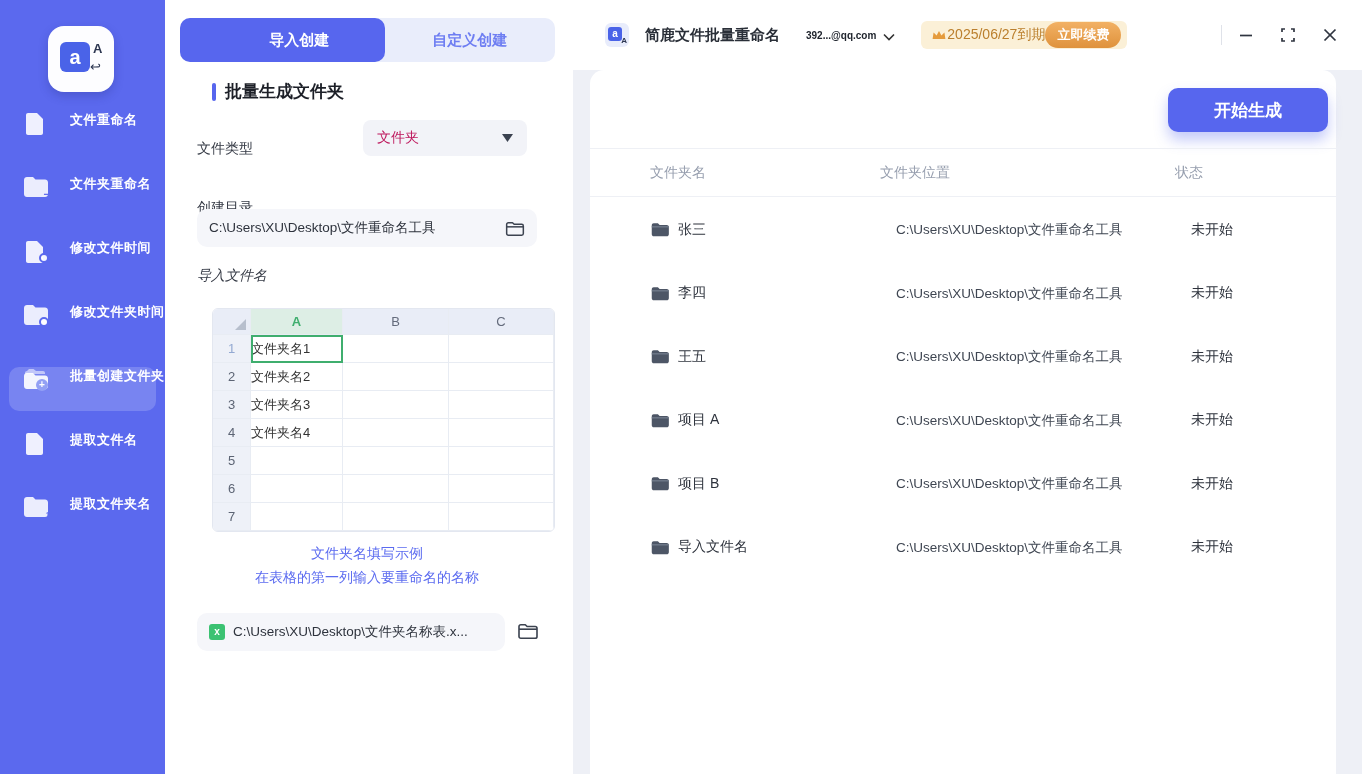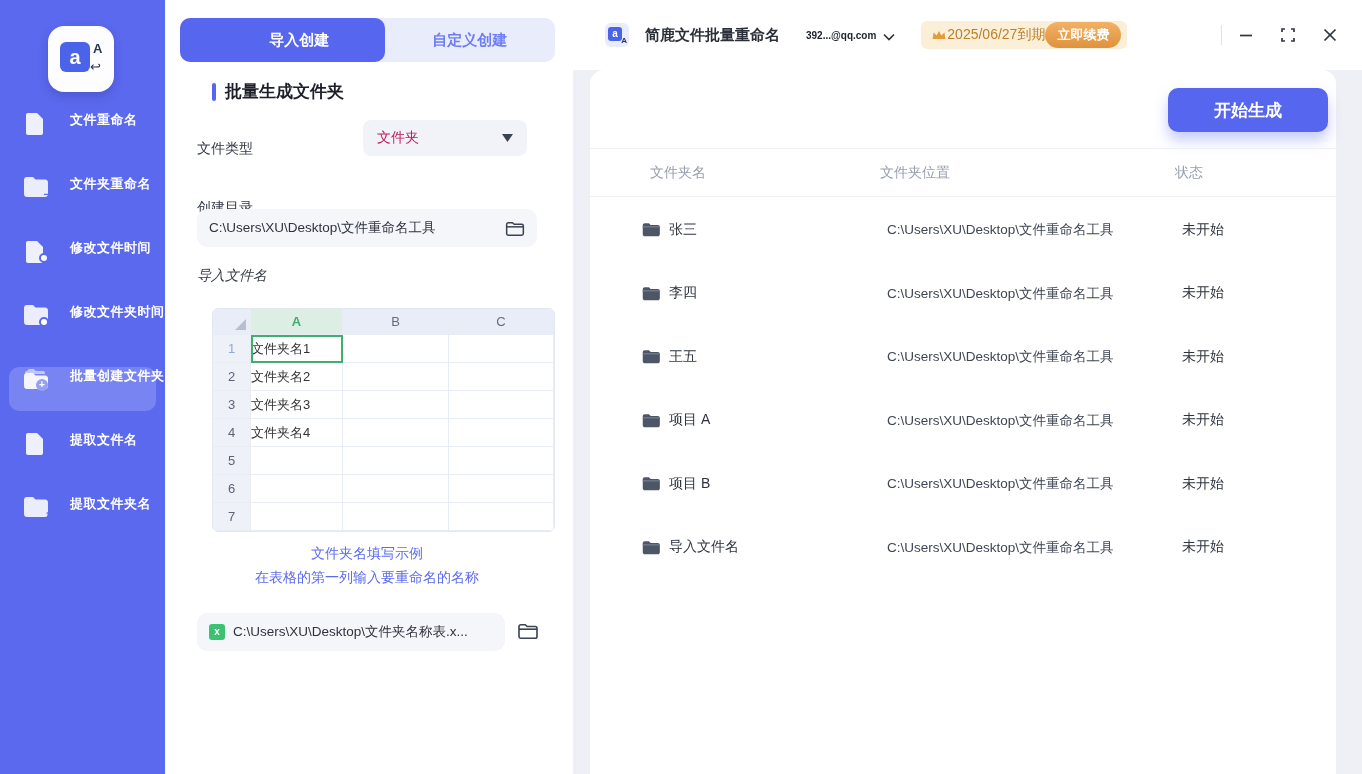--- a/index.html
+++ b/index.html
@@ -63,21 +63,21 @@
   .tb-renew { background:linear-gradient(180deg,#f2b164,#df923c); color:#fff; font-size:13px; font-weight:bold; padding:4px 12px; border-radius:14px; cursor:pointer; white-space:nowrap; }
   .tb-sep { margin-left:auto; width:1px; height:20px; background:#dfe2e9; }
   .tb-btn { width:36px; height:36px; display:flex; align-items:center; justify-content:center; cursor:pointer; margin-left:6px; }
 
   .card { position:absolute; left:17px; top:70px; width:746px; bottom:0; background:#fff; border-radius:14px 14px 0 0; }
   .gen-btn { position:absolute; right:8px; top:18px; width:160px; height:44px; background:#5766ee; border-radius:10px; color:#fff; font-size:17px; font-weight:bold; display:flex; align-items:center; justify-content:center; box-shadow:0 8px 14px rgba(87,102,238,.35); cursor:pointer; }
   .tgrid { display:grid; grid-template-columns:245px 295px 1fr; padding-left:45px; align-items:center; }
   .thead { position:absolute; left:0; right:0; top:78px; height:49px; border-top:1px solid #eef0f5; border-bottom:1px solid #eef0f5; }
   .th { color:#969eae; font-size:14px; }
   .th.first { padding-left:15px; }
-  .rows { position:absolute; left:7px; right:0; top:128px; }
+  .rows { position:absolute; left:16px; right:0; top:128px; }
   .trow { height:63.5px; cursor:default; }
   .cell-name { display:flex; align-items:center; gap:9px; font-size:14px; color:#2e333d; }
   .cell-loc { font-size:13.5px; color:#3f4652; line-height:19px; word-break:break-all; padding-right:62px; }
   .cell-status { font-size:14px; color:#2e333d; }
 </style>
 </head>
 <body>
 
 <div class="window">
 

